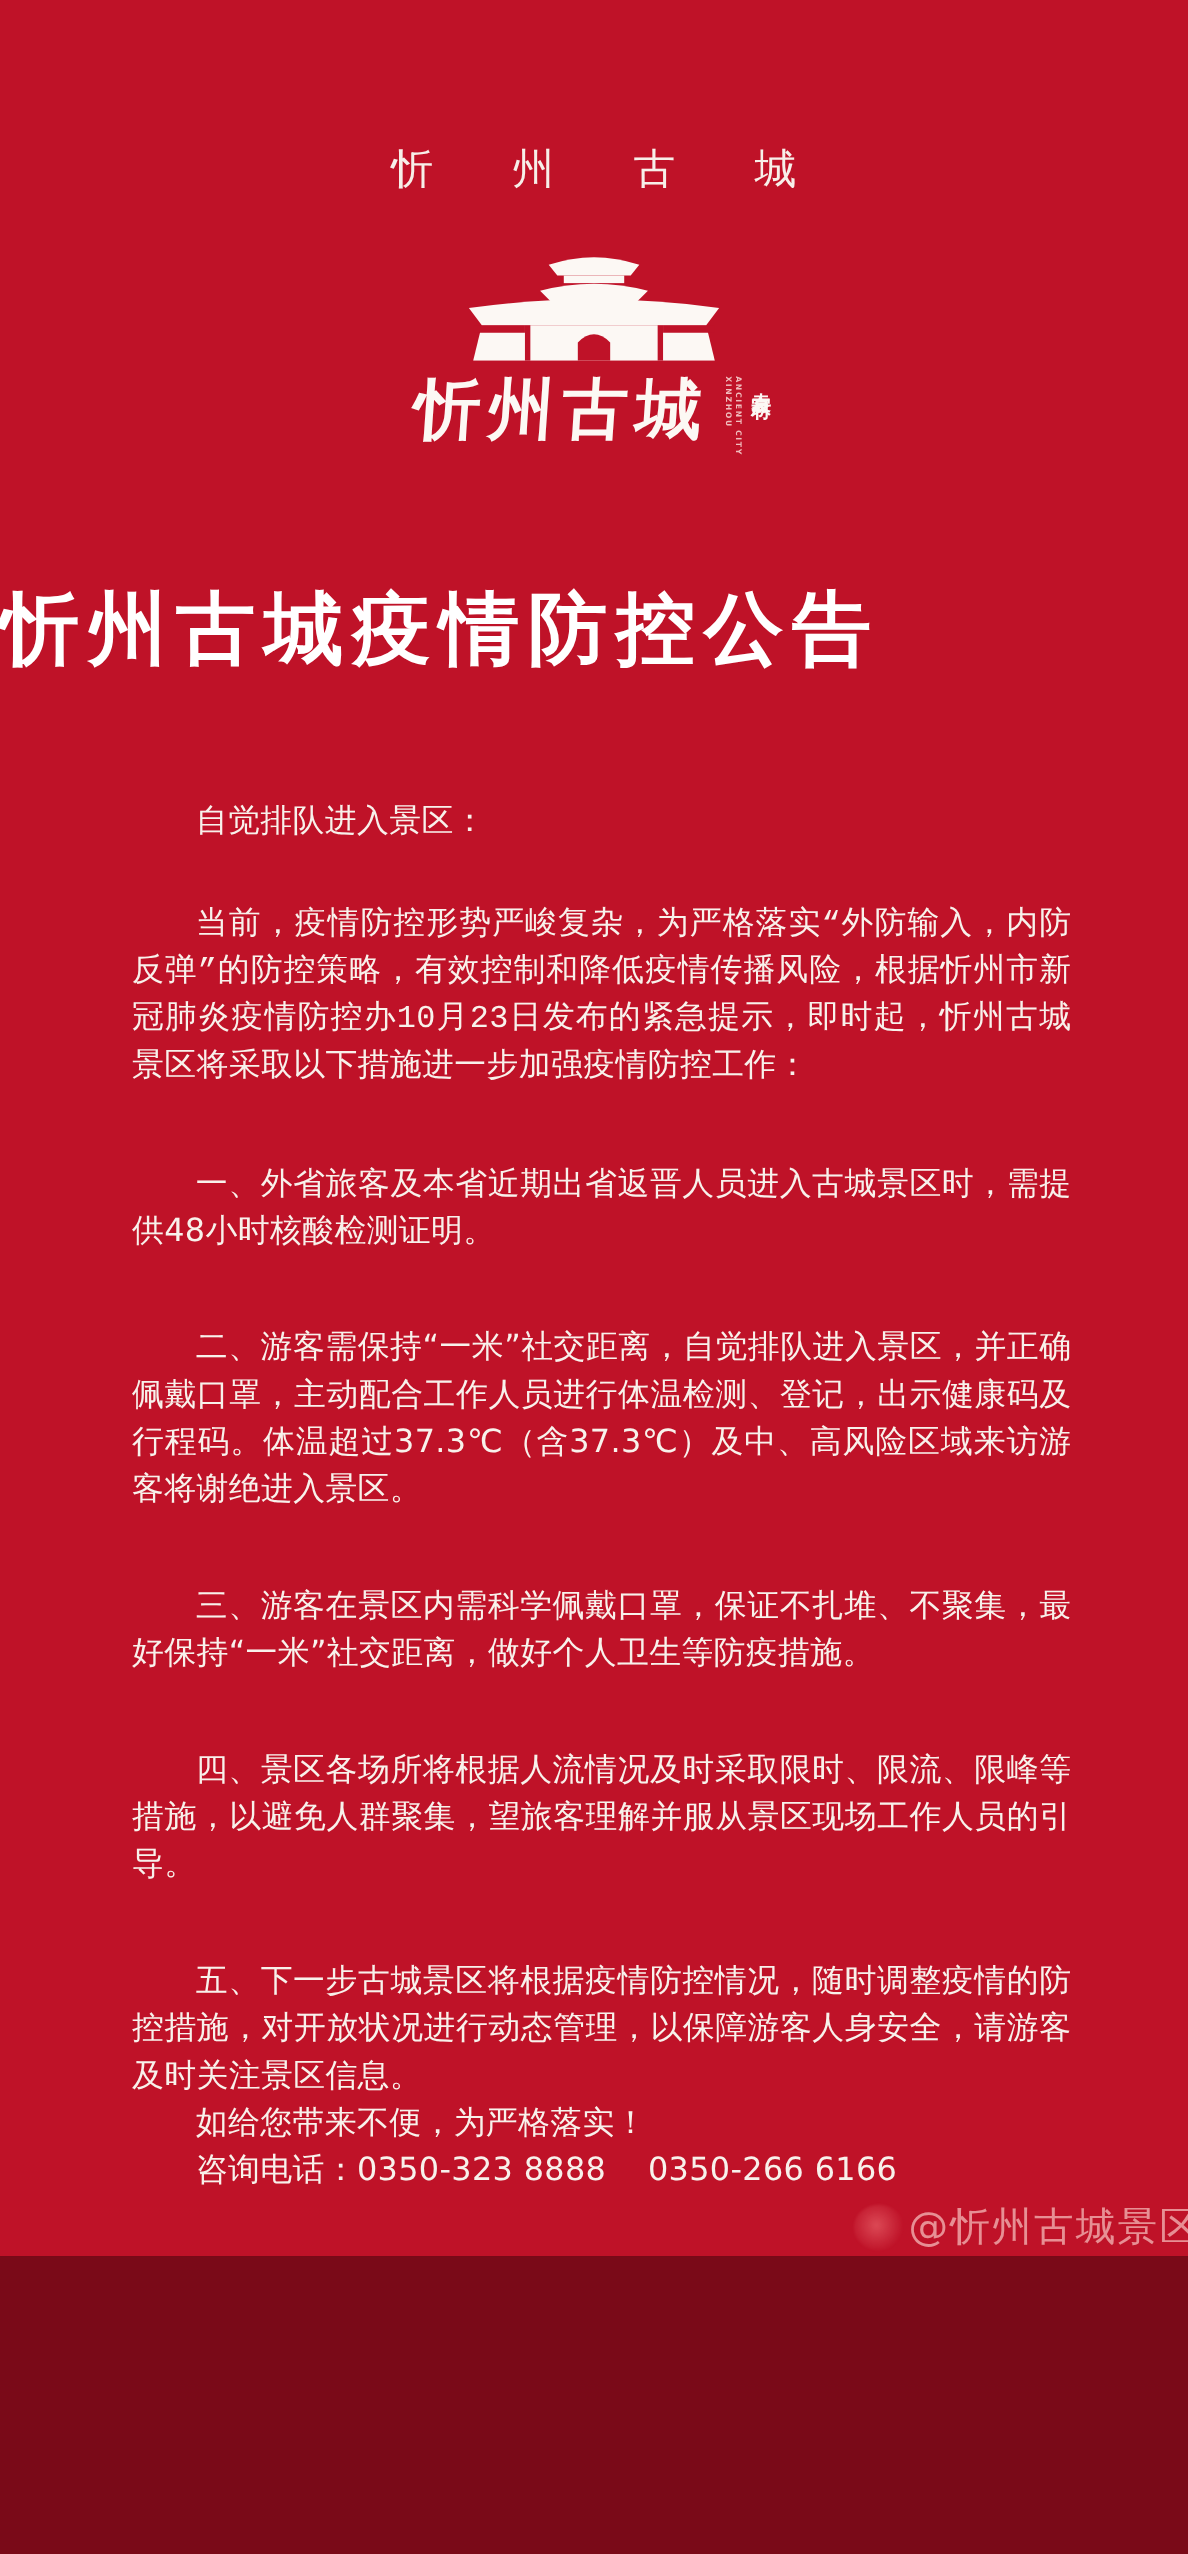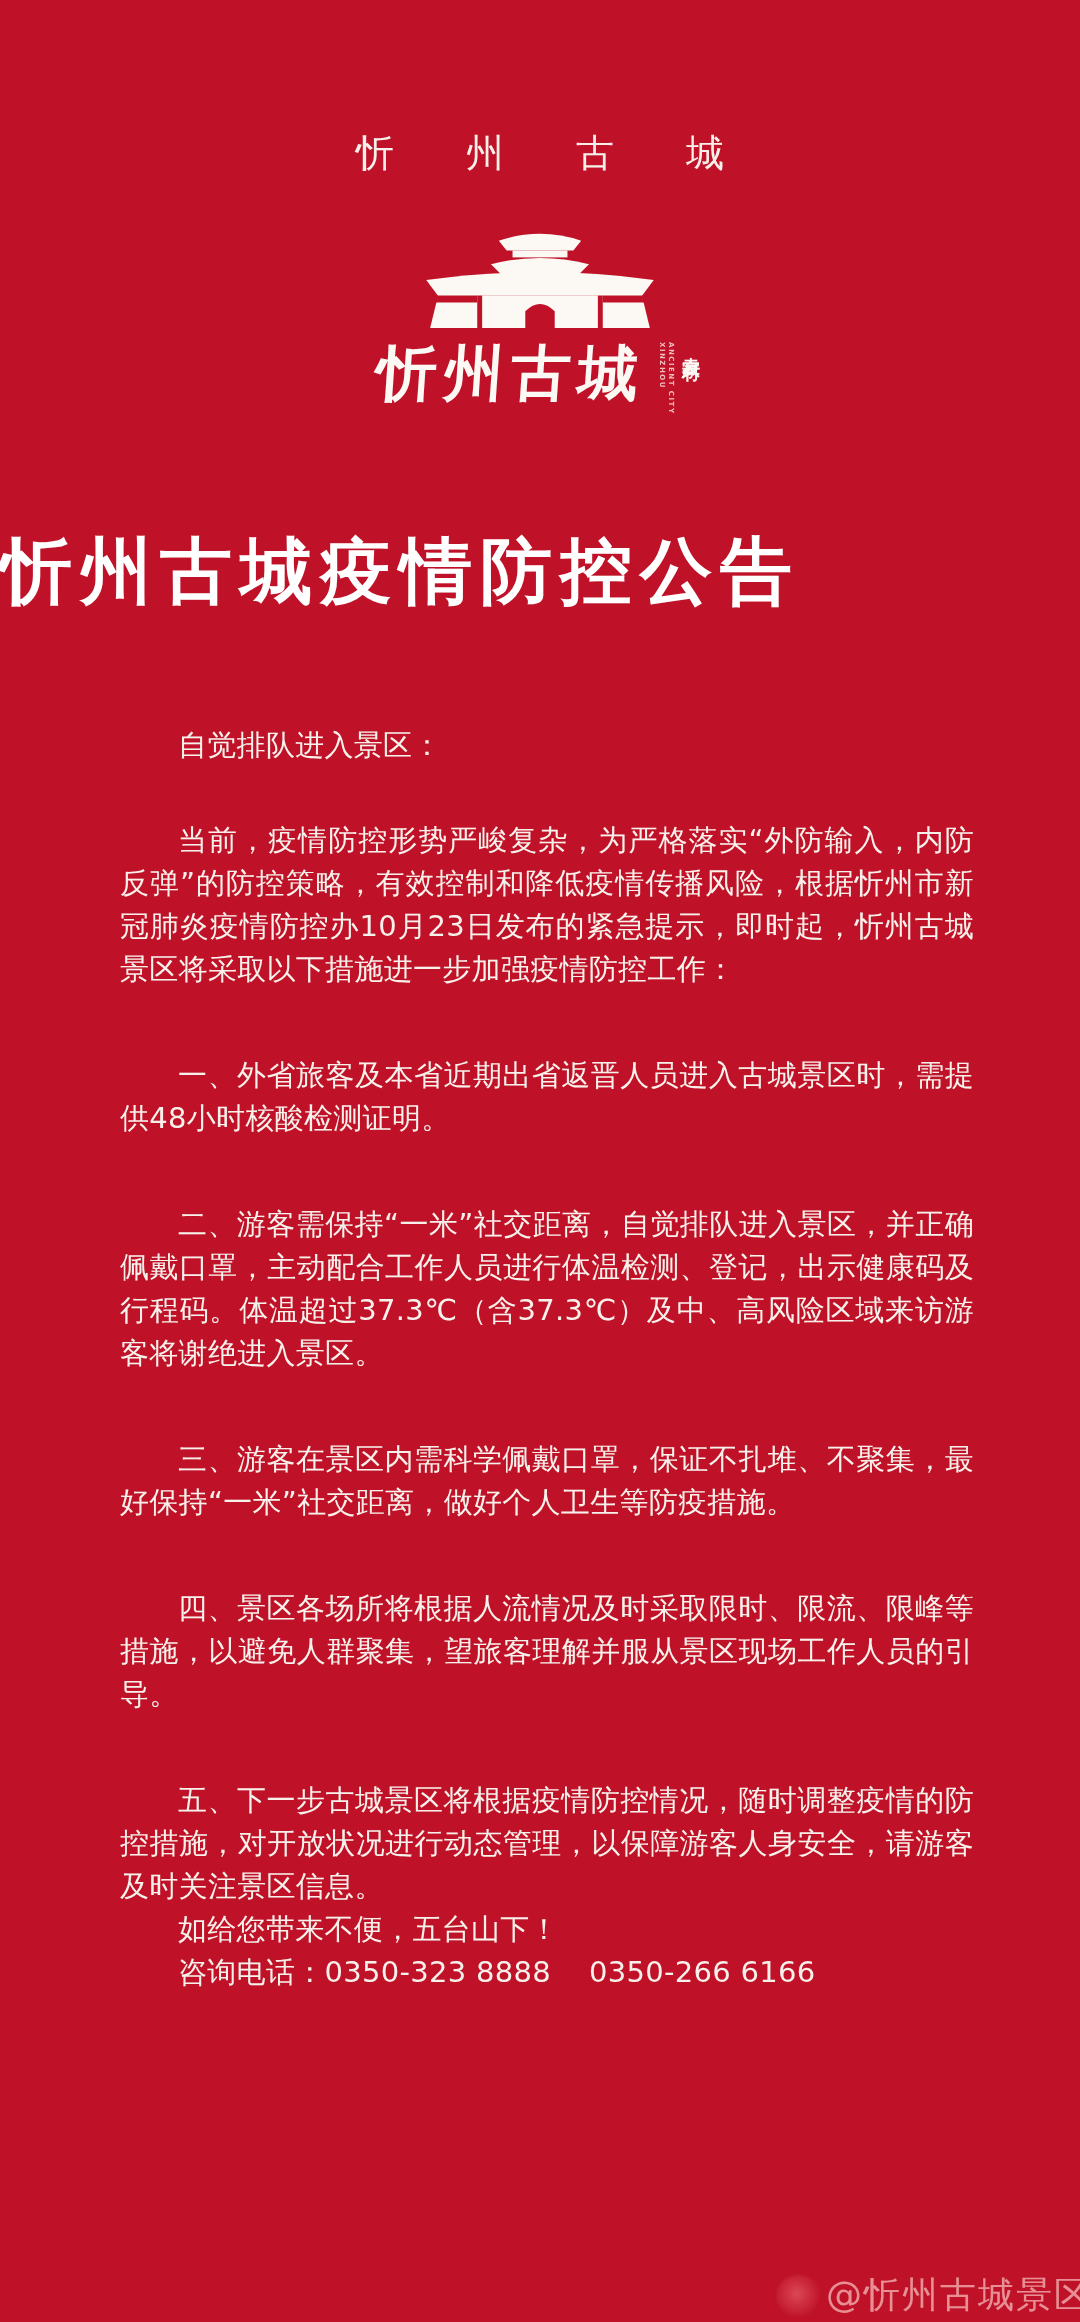--- a/index.html
+++ b/index.html
@@ -1,19 +1,19 @@
 <!DOCTYPE html>
 <html><head>
 <meta charset="utf-8">
 <style>
   * { margin:0; padding:0; box-sizing:border-box; }
   html,body { background:#7a0a18; }
   body { --bg:#BF1228; }
   .page {
-    position:relative; width:1080px; height:2322px; margin:0 auto;
+    position:relative; width:1080px; height:2051px; margin:0 auto;
     background:var(--bg,#BF1228); overflow:hidden;
     color:#F8F1EB;
     font-family:"DejaVu Sans","Liberation Sans",sans-serif;
   }
   
   .tagline {
     position:absolute; top:128px; left:0; right:0;
     display:flex; justify-content:center; gap:142px;
     font-size:38px; font-weight:500; color:#F7EFE9;
   }
@@ -47,21 +47,21 @@
   }
   
   .content {
     position:absolute; top:724px; left:120px; width:854px;
     font-size:29px; line-height:43px; letter-spacing:0.3px;
     text-align:justify; color:#F8F1EB;
   }
   .content p { margin:0; text-indent:2em; }
   .salutation { text-indent:0; }
   .paras > p { margin-top:63px; }
-  .paras > p:first-child { margin-top:52px; }
+  .paras > p:first-child { margin-top:52px;font-family:Liberation Mono, monospace; }
   .closing { margin-top:44px; }
   .phone-num2 { margin-left:38px; }
   .footer { margin-top:100px; text-align:right; line-height:44px; }
   .footer p { text-indent:0; }
   
   .watermark {
     position:absolute; right:-12px; bottom:2px;
     display:flex; align-items:center;
     font-size:36px; letter-spacing:2px;
     color:rgba(255,221,215,0.62); white-space:nowrap;
@@ -114,21 +114,21 @@
   <div class="content">
     <p class="salutation">自觉排队进入景区：</p>
     <div class="paras">
         <p>当前，疫情防控形势严峻复杂，为严格落实“外防输入，内防反弹”的防控策略，有效控制和降低疫情传播风险，根据忻州市新冠肺炎疫情防控办10月23日发布的紧急提示，即时起，忻州古城景区将采取以下措施进一步加强疫情防控工作：</p>
         <p>一、外省旅客及本省近期出省返晋人员进入古城景区时，需提供48小时核酸检测证明。</p>
         <p>二、游客需保持“一米”社交距离，自觉排队进入景区，并正确佩戴口罩，主动配合工作人员进行体温检测、登记，出示健康码及行程码。体温超过37.3℃（含37.3℃）及中、高风险区域来访游客将谢绝进入景区。</p>
         <p>三、游客在景区内需科学佩戴口罩，保证不扎堆、不聚集，最好保持“一米”社交距离，做好个人卫生等防疫措施。</p>
         <p>四、景区各场所将根据人流情况及时采取限时、限流、限峰等措施，以避免人群聚集，望旅客理解并服从景区现场工作人员的引导。</p>
         <p>五、下一步古城景区将根据疫情防控情况，随时调整疫情的防控措施，对开放状况进行动态管理，以保障游客人身安全，请游客及时关注景区信息。</p>
       </div>
-    <p class="closing">如给您带来不便，五台山下！</p>
+    <p class="closing">如给您带来不便，为严格落实！</p>
     <p class="phone"><span>咨询电话：</span><span>0350-323 8888</span><span class="phone-num2">0350-266 6166</span></p>
   </div>
 
   <div class="watermark">
     <span class="wm-icon"></span>
     <span>@忻州古城景区</span>
   </div>
 
 </div>
 

